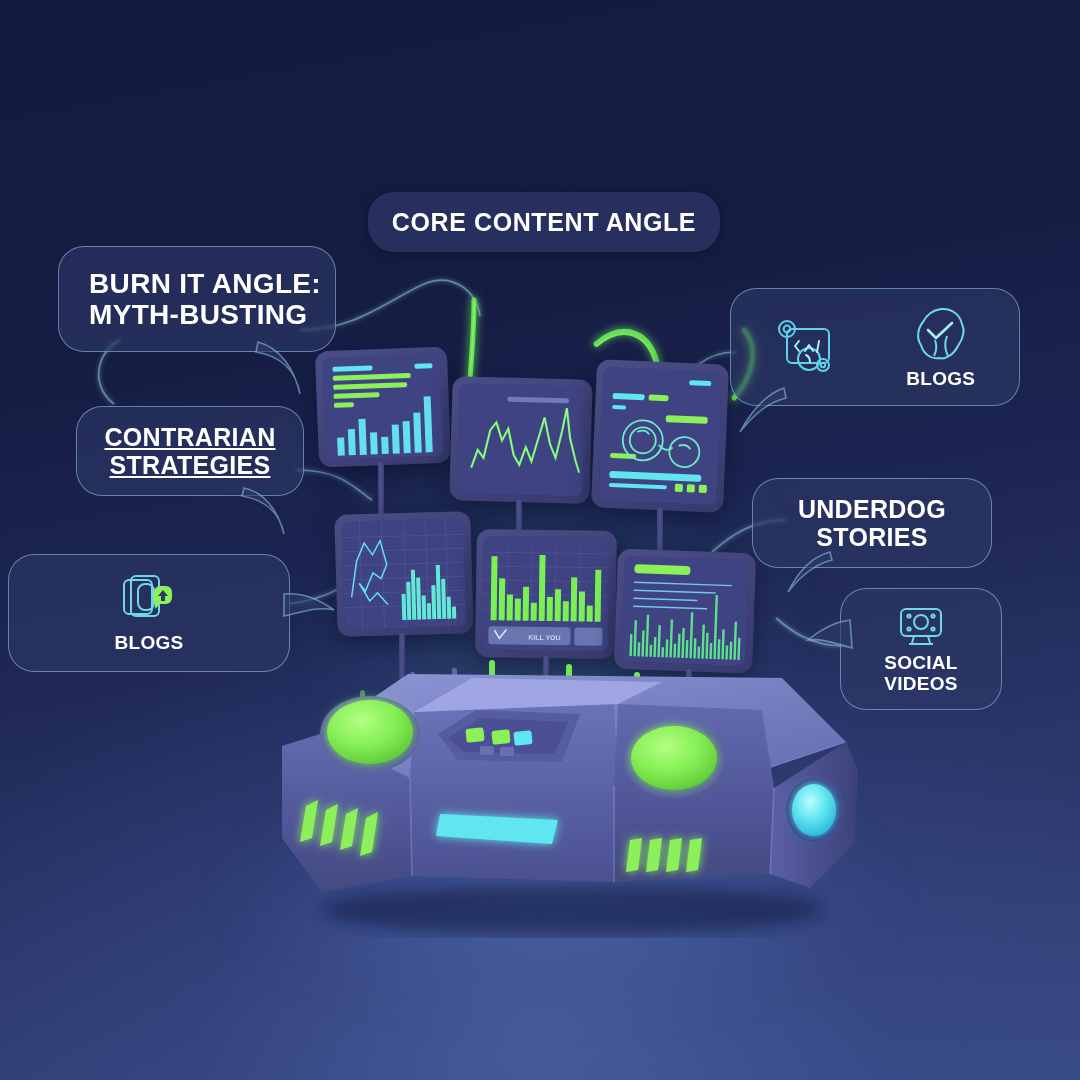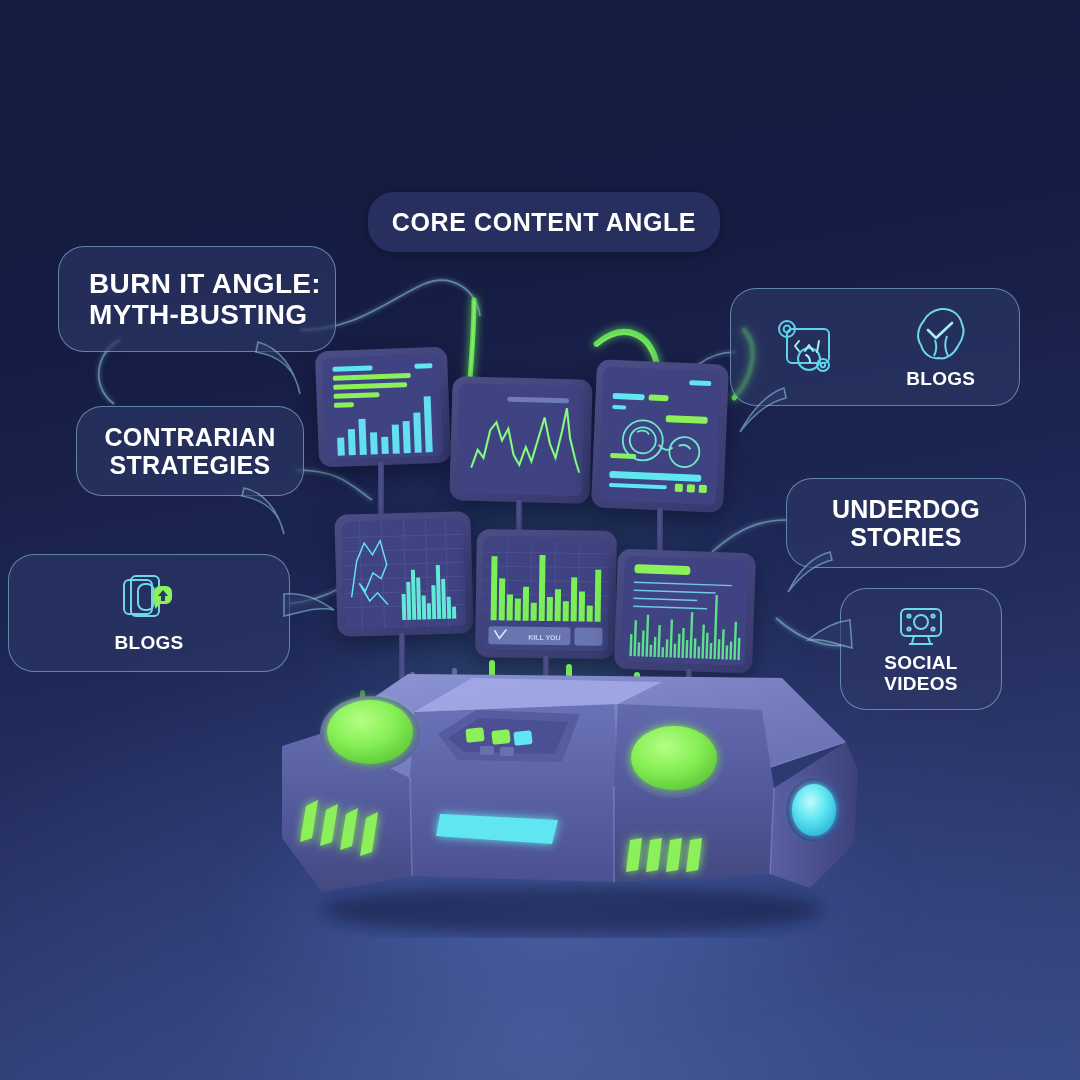--- a/index.html
+++ b/index.html
@@ -75,25 +75,25 @@
     line-height: 1.12;
     text-align: center;
     white-space: pre-line;
   }
   .bubble.align-left .label { text-align: left; }
 
   #bubble-myth  { left: 58px;  top: 246px; width: 278px; height: 106px; }
   #bubble-myth .label  { font-size: 28px; padding-left: 16px; }
 
   #bubble-contrarian { left: 76px;  top: 406px; width: 228px; height: 90px; }
-  #bubble-contrarian .label { font-size: 25px; }
+  #bubble-contrarian .label { font-size: 25px; text-decoration: underline; }
 
   #bubble-media { left: 8px;   top: 554px; width: 282px; height: 118px; }
   #bubble-blogs-right { left: 730px; top: 288px; width: 290px; height: 118px; }
-  #bubble-underdog { left: 786px; top: 478px; width: 240px; height: 90px; }
+  #bubble-underdog { left: 752px; top: 478px; width: 240px; height: 90px; }
   #bubble-underdog .label { font-size: 25px; }
   #bubble-social { left: 840px; top: 588px; width: 162px; height: 122px; }
 
   
   .icon-row {
     display: flex;
     justify-content: space-around;
     width: 100%;
     height: 100%;
     padding: 8px 10px 6px;

